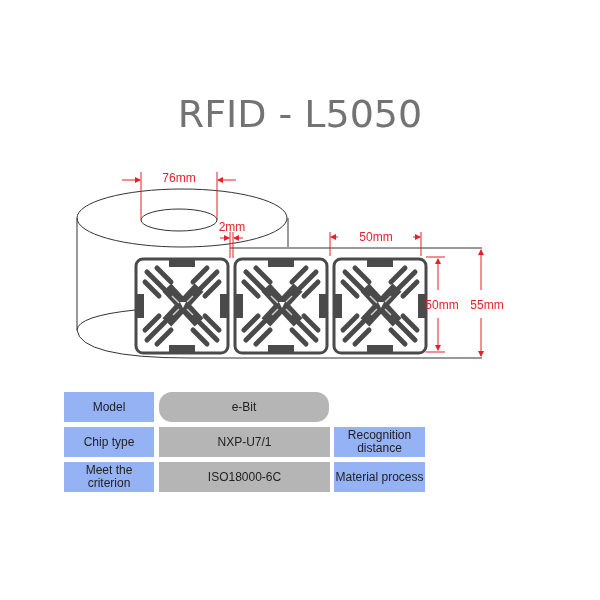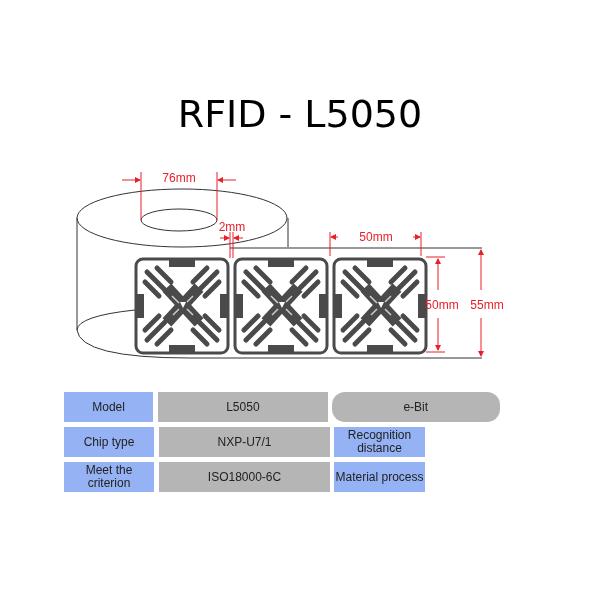--- a/index.html
+++ b/index.html
@@ -1,17 +1,17 @@
 <!DOCTYPE html>
 <html><head>
 <meta charset="utf-8">
 <style>
   html, body { margin:0; padding:0; background:#ffffff; }
   body { width:600px; height:600px; position:relative; overflow:hidden; font-family:"Liberation Sans", sans-serif; }
-  .title { position:absolute; left:0; top:92px; width:600px; text-align:center; font-size:38px; color:#000000; font-family:"DejaVu Sans", sans-serif; letter-spacing:0px; }
+  .title { position:absolute; left:0; top:92px; width:600px; text-align:center; font-size:38px; color:#737373; font-family:"DejaVu Sans", sans-serif; letter-spacing:0px; }
   svg.drawing { position:absolute; left:0; top:0; }
   .dim { font-family:"Liberation Sans", sans-serif; font-size:12px; fill:#e8202a; }
   .spec-table { position:absolute; left:32px; top:392px; width:436px;padding-left:32px; }
   .row { display:flex; height:30px; margin-bottom:5px; }
   .cell { display:flex; align-items:center; justify-content:center; text-align:center; font-size:12px; line-height:13px; color:#222; box-sizing:border-box; }
   .lbl { background:#95b2f4; }
   .val { background:#b5b5b5; }
   .c1 { width:90px; margin-right:5px; }
   .c2 { width:171px; margin-right:4px; }
   .c3 { width:91px; margin-right:5px; }
@@ -123,21 +123,20 @@
   <g stroke="#e8202a" stroke-width="1">
     <line x1="481" y1="290" x2="481" y2="250" marker-end="url(#ar)"></line>
     <line x1="481" y1="318" x2="481" y2="356" marker-end="url(#ar)"></line>
   </g>
   <text class="dim" x="487" y="309" text-anchor="middle">55mm</text>
 </svg>
 
 <div class="spec-table">
   <div class="row">
     <div class="cell lbl c1">Model</div>
-    <div class="cell val c2">L5050</div>
     <div class="cell val c4">e-Bit</div>
   </div>
   <div class="row">
     <div class="cell lbl c1">Chip type</div>
     <div class="cell val c2">NXP-U7/1</div>
     <div class="cell lbl c3">Recognition distance</div>
   </div>
   <div class="row">
     <div class="cell lbl c1">Meet the criterion</div>
     <div class="cell val c2">ISO18000-6C</div>

